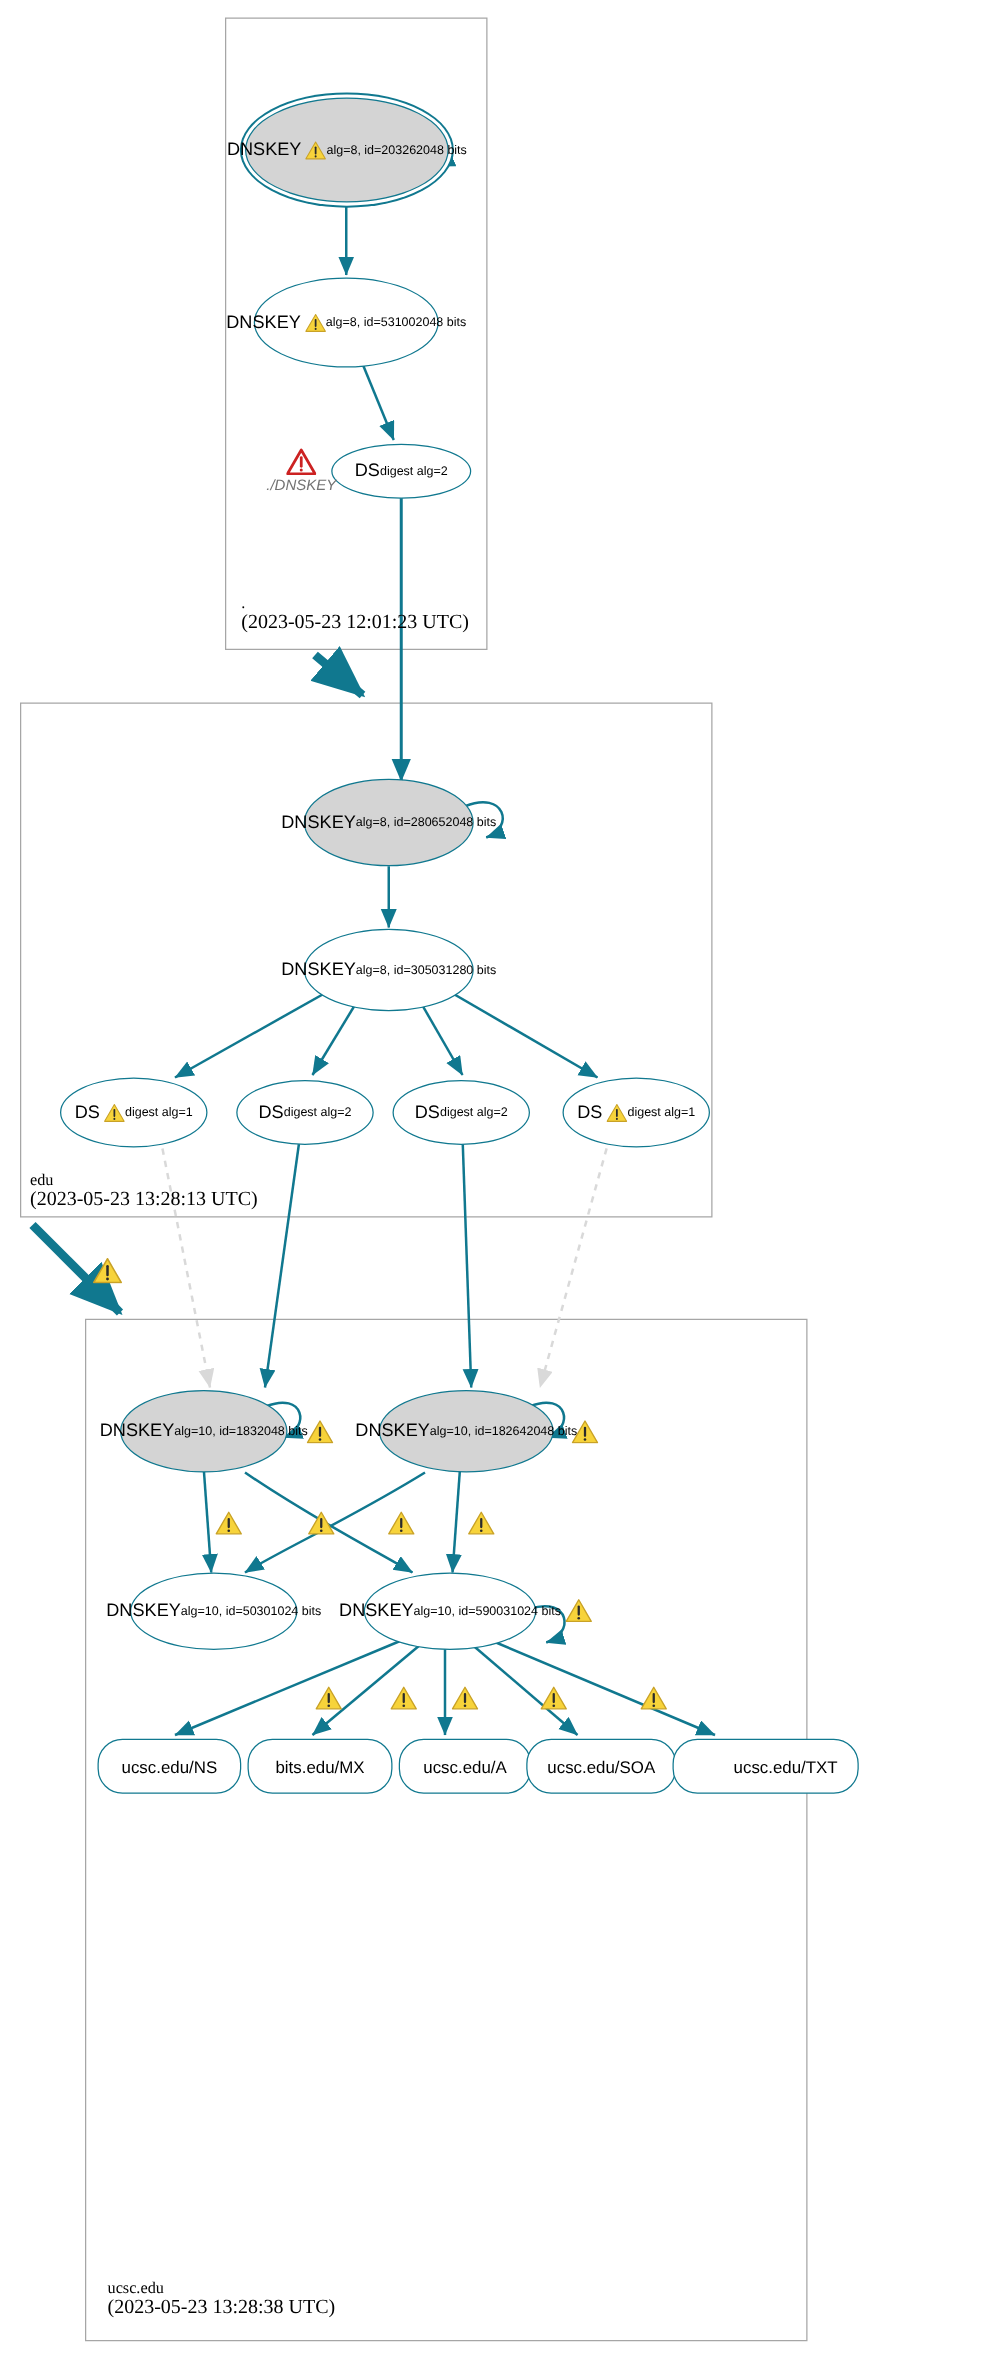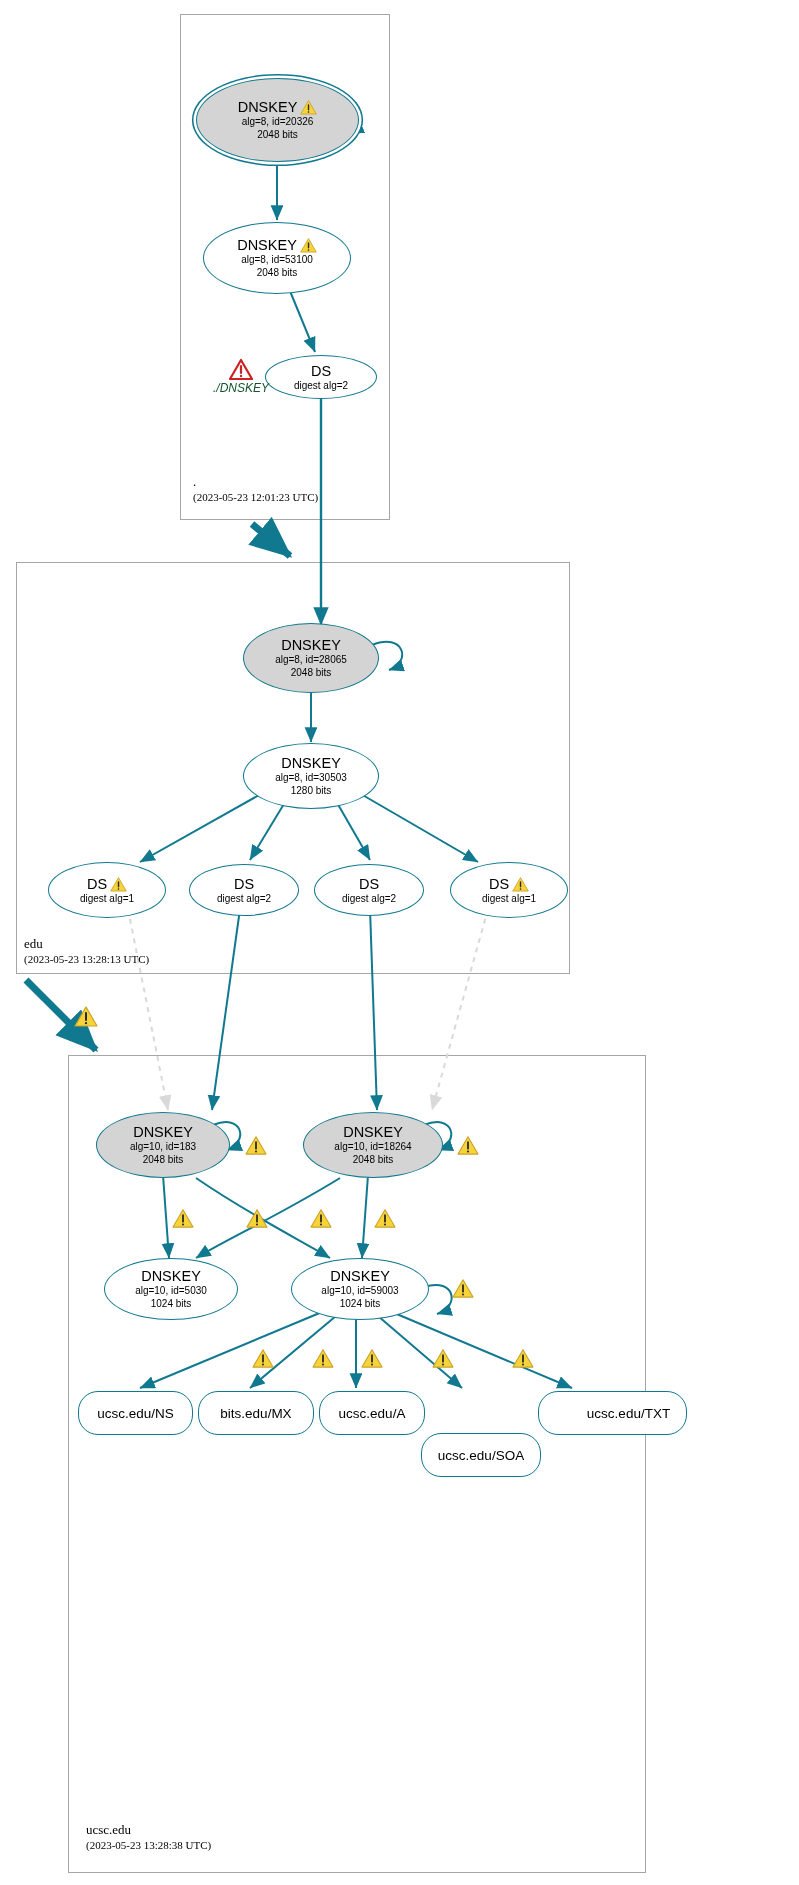--- a/index.html
+++ b/index.html
@@ -3,41 +3,41 @@
 <meta charset="utf-8">
 <style>
   html,body{margin:0;padding:0;background:#ffffff;}
   body{font-family:"Liberation Serif",serif;}
   #canvas{position:relative;width:799px;height:1885px;overflow:hidden;background:#fff;}
   svg#wires{position:absolute;left:0;top:0;width:799px;height:1885px;pointer-events:none;}
 
   .zonebox{position:absolute;border:1px solid #a6a6a6;background:transparent;box-sizing:border-box;}
   .zonelabel{position:absolute;color:#000;font-family:"Liberation Serif",serif;}
   .zonelabel .zl-name{font-size:13px;line-height:16px;white-space:nowrap;}
-  .zonelabel .zl-time{font-size:11px;line-height:15px;white-space:nowrap;}
-
-  .node{position:absolute;box-sizing:border-box;display:flex;flex-direction:column;
+  .zonelabel .zl-time{font-size:16px;line-height:15px;white-space:nowrap;}
+
+  .node{position:absolute;box-sizing:border-box;display:flex;flex-direction:row;
         align-items:center;justify-content:center;text-align:center;color:#000;}
   .ellipse{border:1.6px solid #10788f;border-radius:50%;background:#ffffff;}
   .ellipse.sep{background:#d4d4d4;}
   .ellipse.dbl{box-shadow:0 0 0 2.5px #ffffff, 0 0 0 4.1px #10788f;}
   .rrset{border:1.6px solid #10788f;border-radius:20px;background:#ffffff;
          display:flex;align-items:center;justify-content:center;}
 
   .n-title{font-family:"Liberation Sans",sans-serif;font-size:14.5px;line-height:16px;
            display:flex;align-items:center;gap:3px;white-space:nowrap;}
   .n-sub{font-family:Liberation Sans, sans-serif;font-size:10px;line-height:13px;white-space:nowrap;}
   .rr-label{font-family:"Liberation Sans",sans-serif;font-size:13.5px;white-space:nowrap;}
 
   .warn{position:absolute;width:22px;height:20px;}
   .warn.inline{position:static;width:17px;height:16px;flex:0 0 auto;}
   .errbox{position:absolute;display:flex;flex-direction:column;align-items:center;}
   .errbox .err-ico{width:24px;height:22px;}
   .errbox .err-txt{font-family:"Liberation Sans",sans-serif;font-size:12px;font-style:italic;
-                   color:#14532d;line-height:14px;margin-top:1px;white-space:nowrap;}
+                   color:#737373;line-height:14px;margin-top:1px;white-space:nowrap;}
 </style>
 </head>
 <body>
 
 <div id="canvas">
 
   <div class="zonebox" style="left:180px;top:14px;width:210px;height:506px;"></div>
   <div class="zonebox" style="left:16px;top:562px;width:554px;height:412px;"></div>
   <div class="zonebox" style="left:68px;top:1055px;width:578px;height:818px;"></div>
 
@@ -298,21 +298,21 @@
 
   <div class="rrset" style="position:absolute;left:78px;top:1391px;width:113px;height:42px;">
     <span class="rr-label">ucsc.edu/NS</span>
   </div>
   <div class="rrset" style="position:absolute;left:198px;top:1391px;width:114px;height:42px;">
     <span class="rr-label">bits.edu/MX</span>
   </div>
   <div class="rrset" style="position:absolute;left:319px;top:1391px;width:104px;height:42px;text-align:center;">
     <span class="rr-label">ucsc.edu/A</span>
   </div>
-  <div class="rrset" style="position:absolute;left:421px;top:1391px;width:118px;height:42px;margin-top:42px;">
+  <div class="rrset" style="position:absolute;left:421px;top:1391px;width:118px;height:42px;">
     <span class="rr-label">ucsc.edu/SOA</span>
   </div>
   <div class="rrset" style="position:absolute;left:538px;top:1391px;width:115px;height:42px;padding-left:32px;">
     <span class="rr-label">ucsc.edu/TXT</span>
   </div>
 
   <div class="zonelabel" style="left:86px;top:1822px;">
     <div class="zl-name">ucsc.edu</div>
     <div class="zl-time">(2023-05-23 13:28:38 UTC)</div>
   </div>

